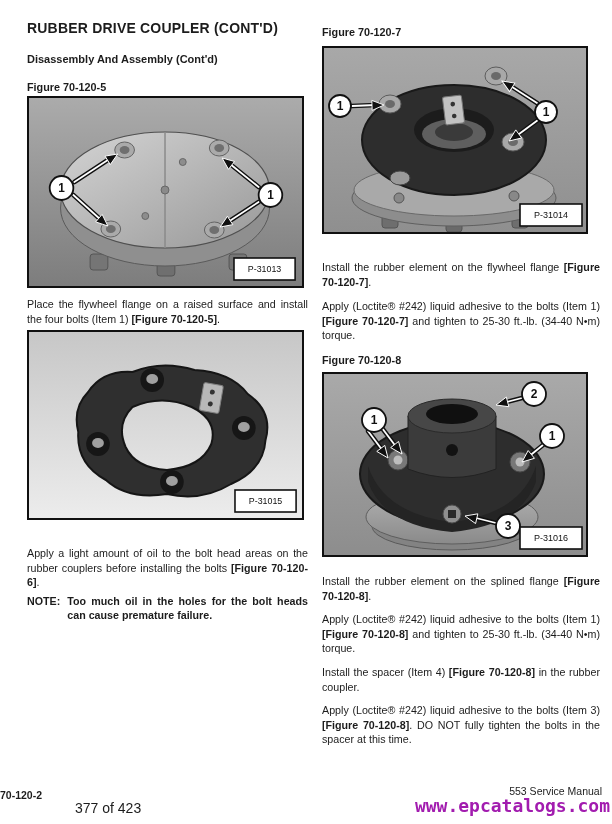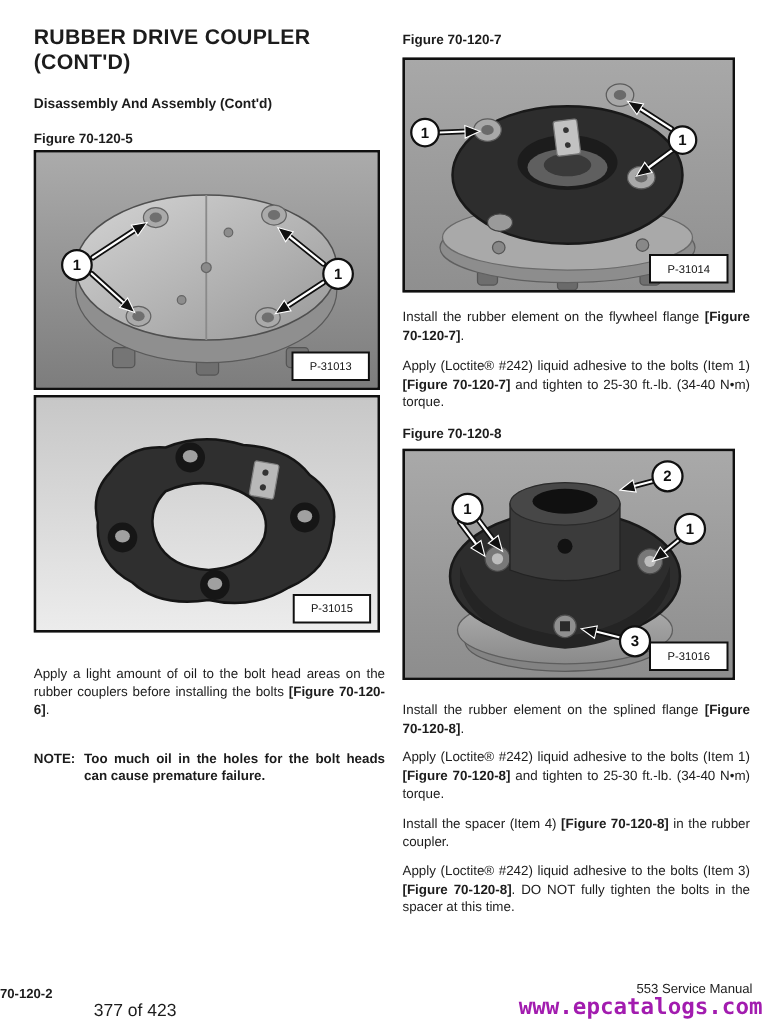--- a/index.html
+++ b/index.html
@@ -1,21 +1,21 @@
 <!DOCTYPE html>
 <html><head>
 <meta charset="utf-8">
 <style>
   html,body{margin:0;padding:0;background:#ffffff;}
   .page{position:relative;width:612px;height:824px;background:#ffffff;overflow:hidden;
         font-family:"Liberation Sans",sans-serif;color:#1c1c1c;}
   .col{position:absolute;top:0;}
   .col-left{left:27px;width:281px;}
   .col-right{left:322px;width:278px;}
-  .h1{font-size:17px;font-weight:bold;letter-spacing:.2px;margin:20px 0 0;}
+  .h1{font-size:14px;font-weight:bold;letter-spacing:.2px;margin:20px 0 0;}
   .h2{font-size:11px;font-weight:bold;margin:17px 0 0;}
   .figcap{font-size:10.8px;font-weight:bold;margin:0;}
   .photo{border:2px solid #101010;background:#9a9a9a;}
   .photo svg{display:block;width:100%;height:100%;}
   .photo-l{width:273px;}
   .photo-r{width:262px;}
   .para{font-size:10.7px;line-height:14.6px;text-align:justify;margin:0;}
   .b{font-weight:bold;}
   .note{display:flex;font-weight:bold;font-size:10.7px;line-height:14.4px;}
   .note-label{flex:0 0 auto;margin-right:7px;}
@@ -115,20 +115,21 @@
           <circle class="co" cx="245" cy="97" r="12"></circle>
             <text class="con" x="245" y="101">1</text>
         </g>
         <g>
           <rect class="plab-r" x="208" y="160" width="62" height="22"></rect>
           <text class="plab-t" x="239" y="174">P-31013</text>
         </g>
       </svg>
     </div>
 
+    <p class="para" style="margin-top:9px;"><span>Place the flywheel flange on a raised surface and install the four bolts (Item 1) </span><span class="b">[Figure 70-120-5]</span><span>.</span></p>
 
 
     <div class="photo photo-l" style="margin-top:4px;height:186px;">
       <svg viewBox="0 0 277 186" preserveAspectRatio="none">
         <defs>
           <linearGradient id="g6bg" x1="0" y1="0" x2="0" y2="1">
             <stop offset="0" stop-color="#c7c7c7"></stop>
               <stop offset="1" stop-color="#ececec"></stop>
           </linearGradient>
         </defs>
@@ -160,21 +161,21 @@
         </g>
         <g>
           <rect class="plab-r" x="209" y="158" width="62" height="22"></rect>
           <text class="plab-t" x="240" y="172">P-31015</text>
         </g>
       </svg>
     </div>
 
     <p class="para" style="margin-top:26px;"><span>Apply a light amount of oil to the bolt head areas on the rubber couplers before installing the bolts </span><span class="b">[Figure 70-120-6]</span><span>.</span></p>
 
-    <div class="note" style="margin-top:24px;">
+    <div class="note" style="margin-top:4px;">
       <span class="note-label">NOTE:</span>
       <span class="note-text">Too much oil in the holes for the bolt heads can cause premature failure.</span>
     </div>
   </div>
 
   <div class="col col-right">
 
     <div class="figcap" style="margin-top:26px;">Figure 70-120-7</div>
 
     <div class="photo photo-r" style="margin-top:8px;height:184px;">
@@ -242,21 +243,21 @@
           <circle class="co" cx="222" cy="64" r="11"></circle>
             <text class="con" x="222" y="68">1</text>
         </g>
         <g>
           <rect class="plab-r" x="196" y="156" width="62" height="22"></rect>
           <text class="plab-t" x="227" y="170">P-31014</text>
         </g>
       </svg>
     </div>
 
-    <p class="para" style="margin-top:13px;"><span>Install the rubber element on the flywheel flange </span><span class="b">[Figure 70-120-7]</span><span>.</span></p>
+    <p class="para" style="margin-top:26px;"><span>Install the rubber element on the flywheel flange </span><span class="b">[Figure 70-120-7]</span><span>.</span></p>
     <p class="para" style="margin-top:10px;"><span>Apply (Loctite® #242) liquid adhesive to the bolts (Item 1) </span><span class="b">[Figure 70-120-7]</span><span> and tighten to 25-30 ft.-lb. (34-40 N•m) torque.</span></p>
 
     <div class="figcap" style="margin-top:11px;">Figure 70-120-8</div>
 
     <div class="photo photo-r" style="margin-top:6px;height:181px;">
       <svg viewBox="0 0 262 181" preserveAspectRatio="none">
         <defs>
           <linearGradient id="g8bg" x1="0" y1="0" x2="0" y2="1">
             <stop offset="0" stop-color="#a9a9a9"></stop>
               <stop offset="1" stop-color="#8d8d8d"></stop>

